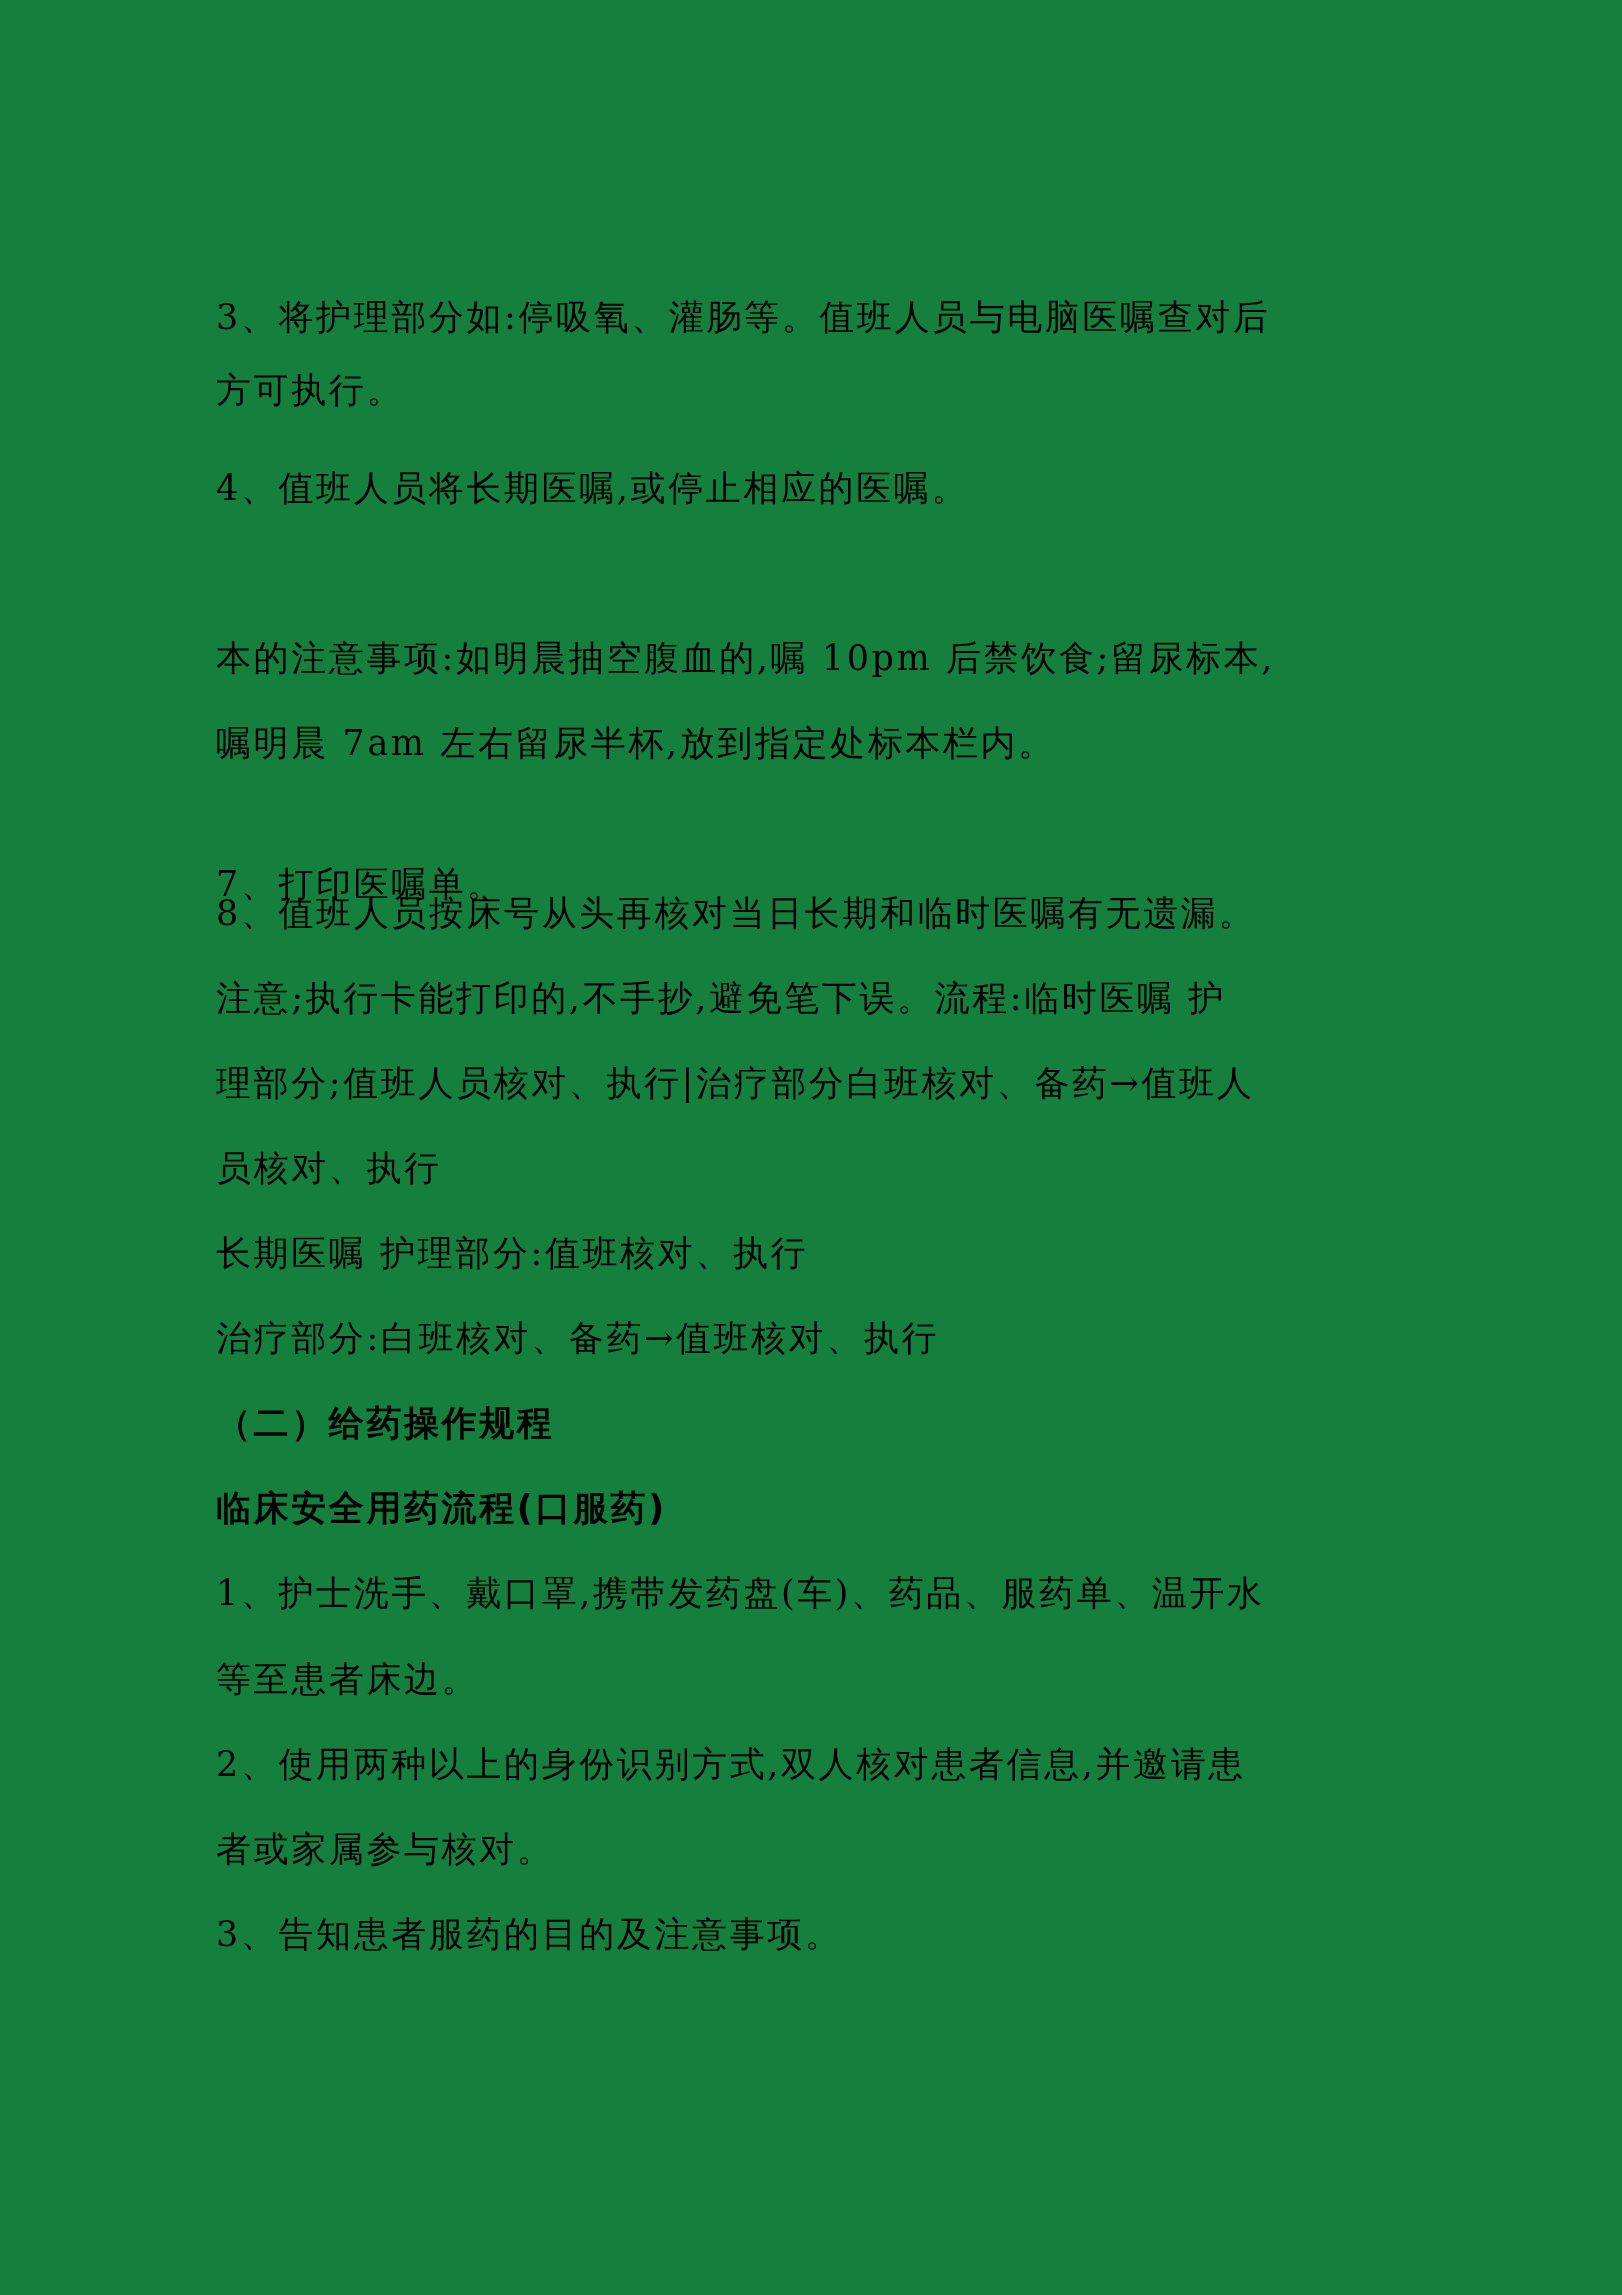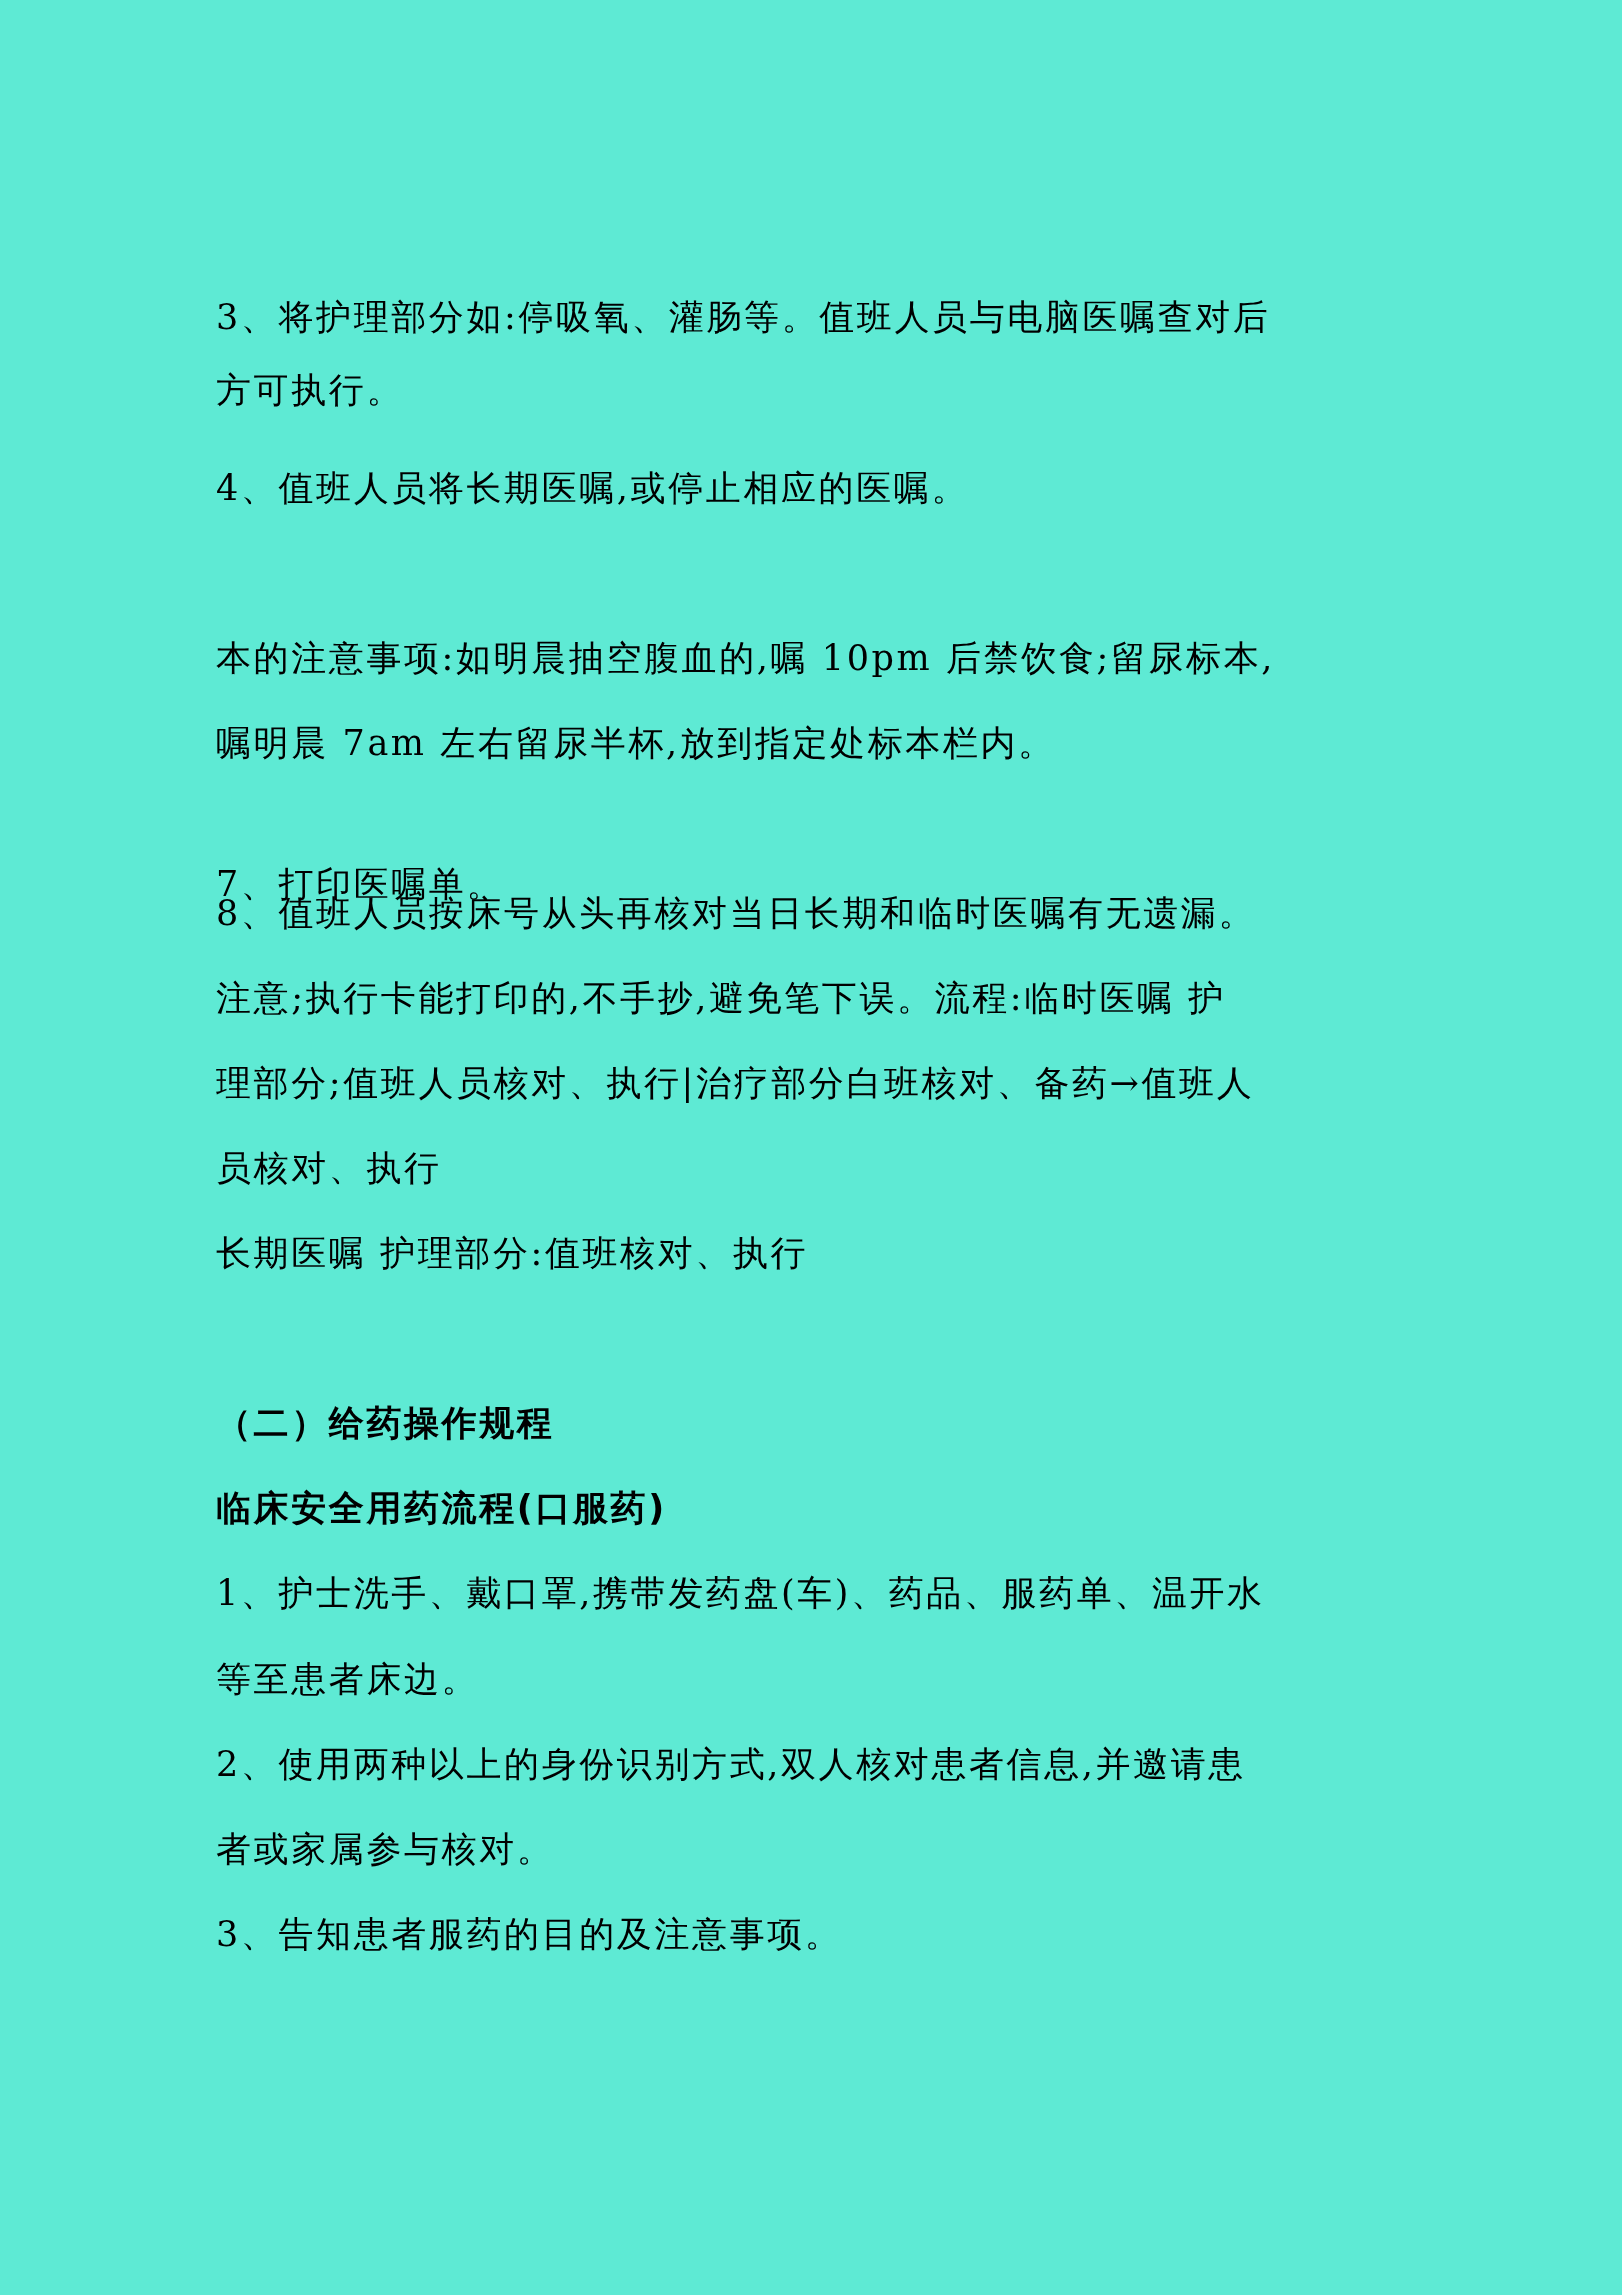--- a/index.html
+++ b/index.html
@@ -14,21 +14,21 @@
       overflow: hidden;
       font-family: "DejaVu Serif", "Liberation Serif", serif;
       color: #000000;
     }
     .page {
       position: absolute;
       left: 0;
       top: 0;
       width: 1622px;
       height: 2295px;
-      background: #5eead4;
+      background: #15803d;
     }
     .line {
       position: absolute;
       left: 216px;
       width: 1211px;
       font-size: 35px;
       line-height: 46px;
       white-space: nowrap;
       letter-spacing: 2.6px;
     }
@@ -45,20 +45,21 @@
   <div class="line" style="top:367px;">方可执行。</div>
   <div class="line" style="top:465px;">4、值班人员将长期医嘱,或停止相应的医嘱。</div>
   <div class="line" style="top:635px;">本的注意事项:如明晨抽空腹血的,嘱 10pm 后禁饮食;留尿标本,</div>
   <div class="line" style="top:720px;">嘱明晨 7am 左右留尿半杯,放到指定处标本栏内。</div>
   <div class="line" style="top:829px;margin-top:32px;">7、打印医嘱单。</div>
   <div class="line" style="top:890px;">8、值班人员按床号从头再核对当日长期和临时医嘱有无遗漏。</div>
   <div class="line" style="top:975px;">注意;执行卡能打印的,不手抄,避免笔下误。流程:临时医嘱 护</div>
   <div class="line" style="top:1060px;">理部分;值班人员核对、执行|治疗部分白班核对、备药→值班人</div>
   <div class="line" style="top:1145px;">员核对、执行</div>
   <div class="line" style="top:1230px;">长期医嘱 护理部分:值班核对、执行</div>
+  <div class="line" style="top:1315px;">治疗部分:白班核对、备药→值班核对、执行</div>
   <div class="line bold" style="top:1485px;">临床安全用药流程(口服药)</div>
   <div class="line bold" style="top:1400px;">（二）给药操作规程</div>
   <div class="line" style="top:1570px;">1、护士洗手、戴口罩,携带发药盘(车)、药品、服药单、温开水</div>
   <div class="line" style="top:1656px;">等至患者床边。</div>
   <div class="line" style="top:1741px;">2、使用两种以上的身份识别方式,双人核对患者信息,并邀请患</div>
   <div class="line" style="top:1826px;">者或家属参与核对。</div>
   <div class="line" style="top:1911px;">3、告知患者服药的目的及注意事项。</div>
 </div>
 
 

